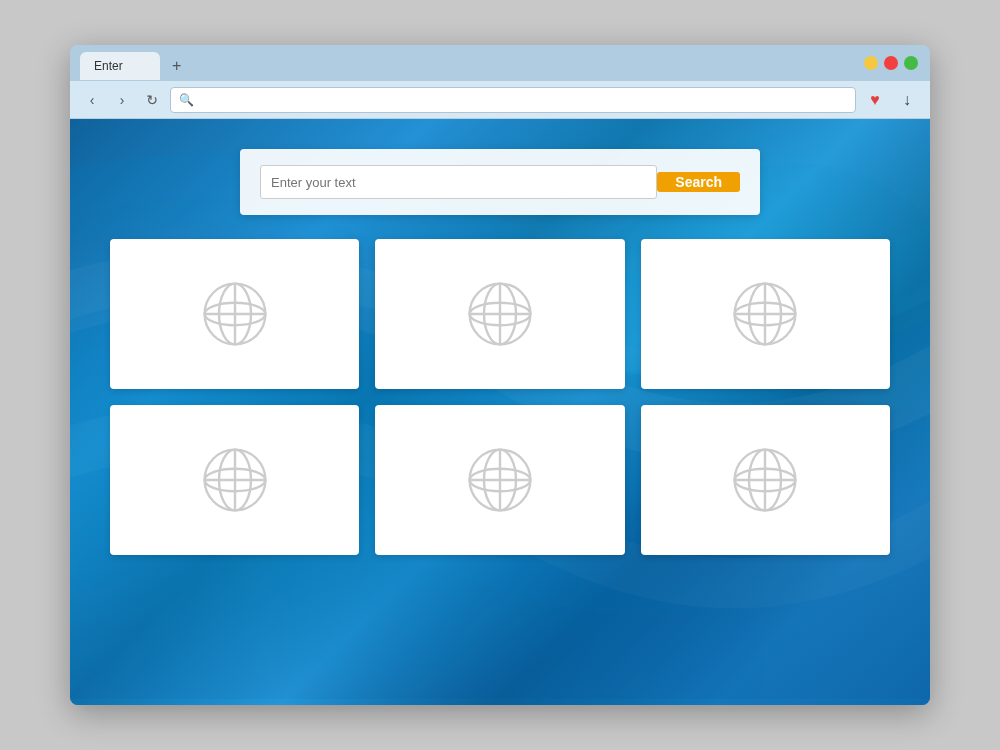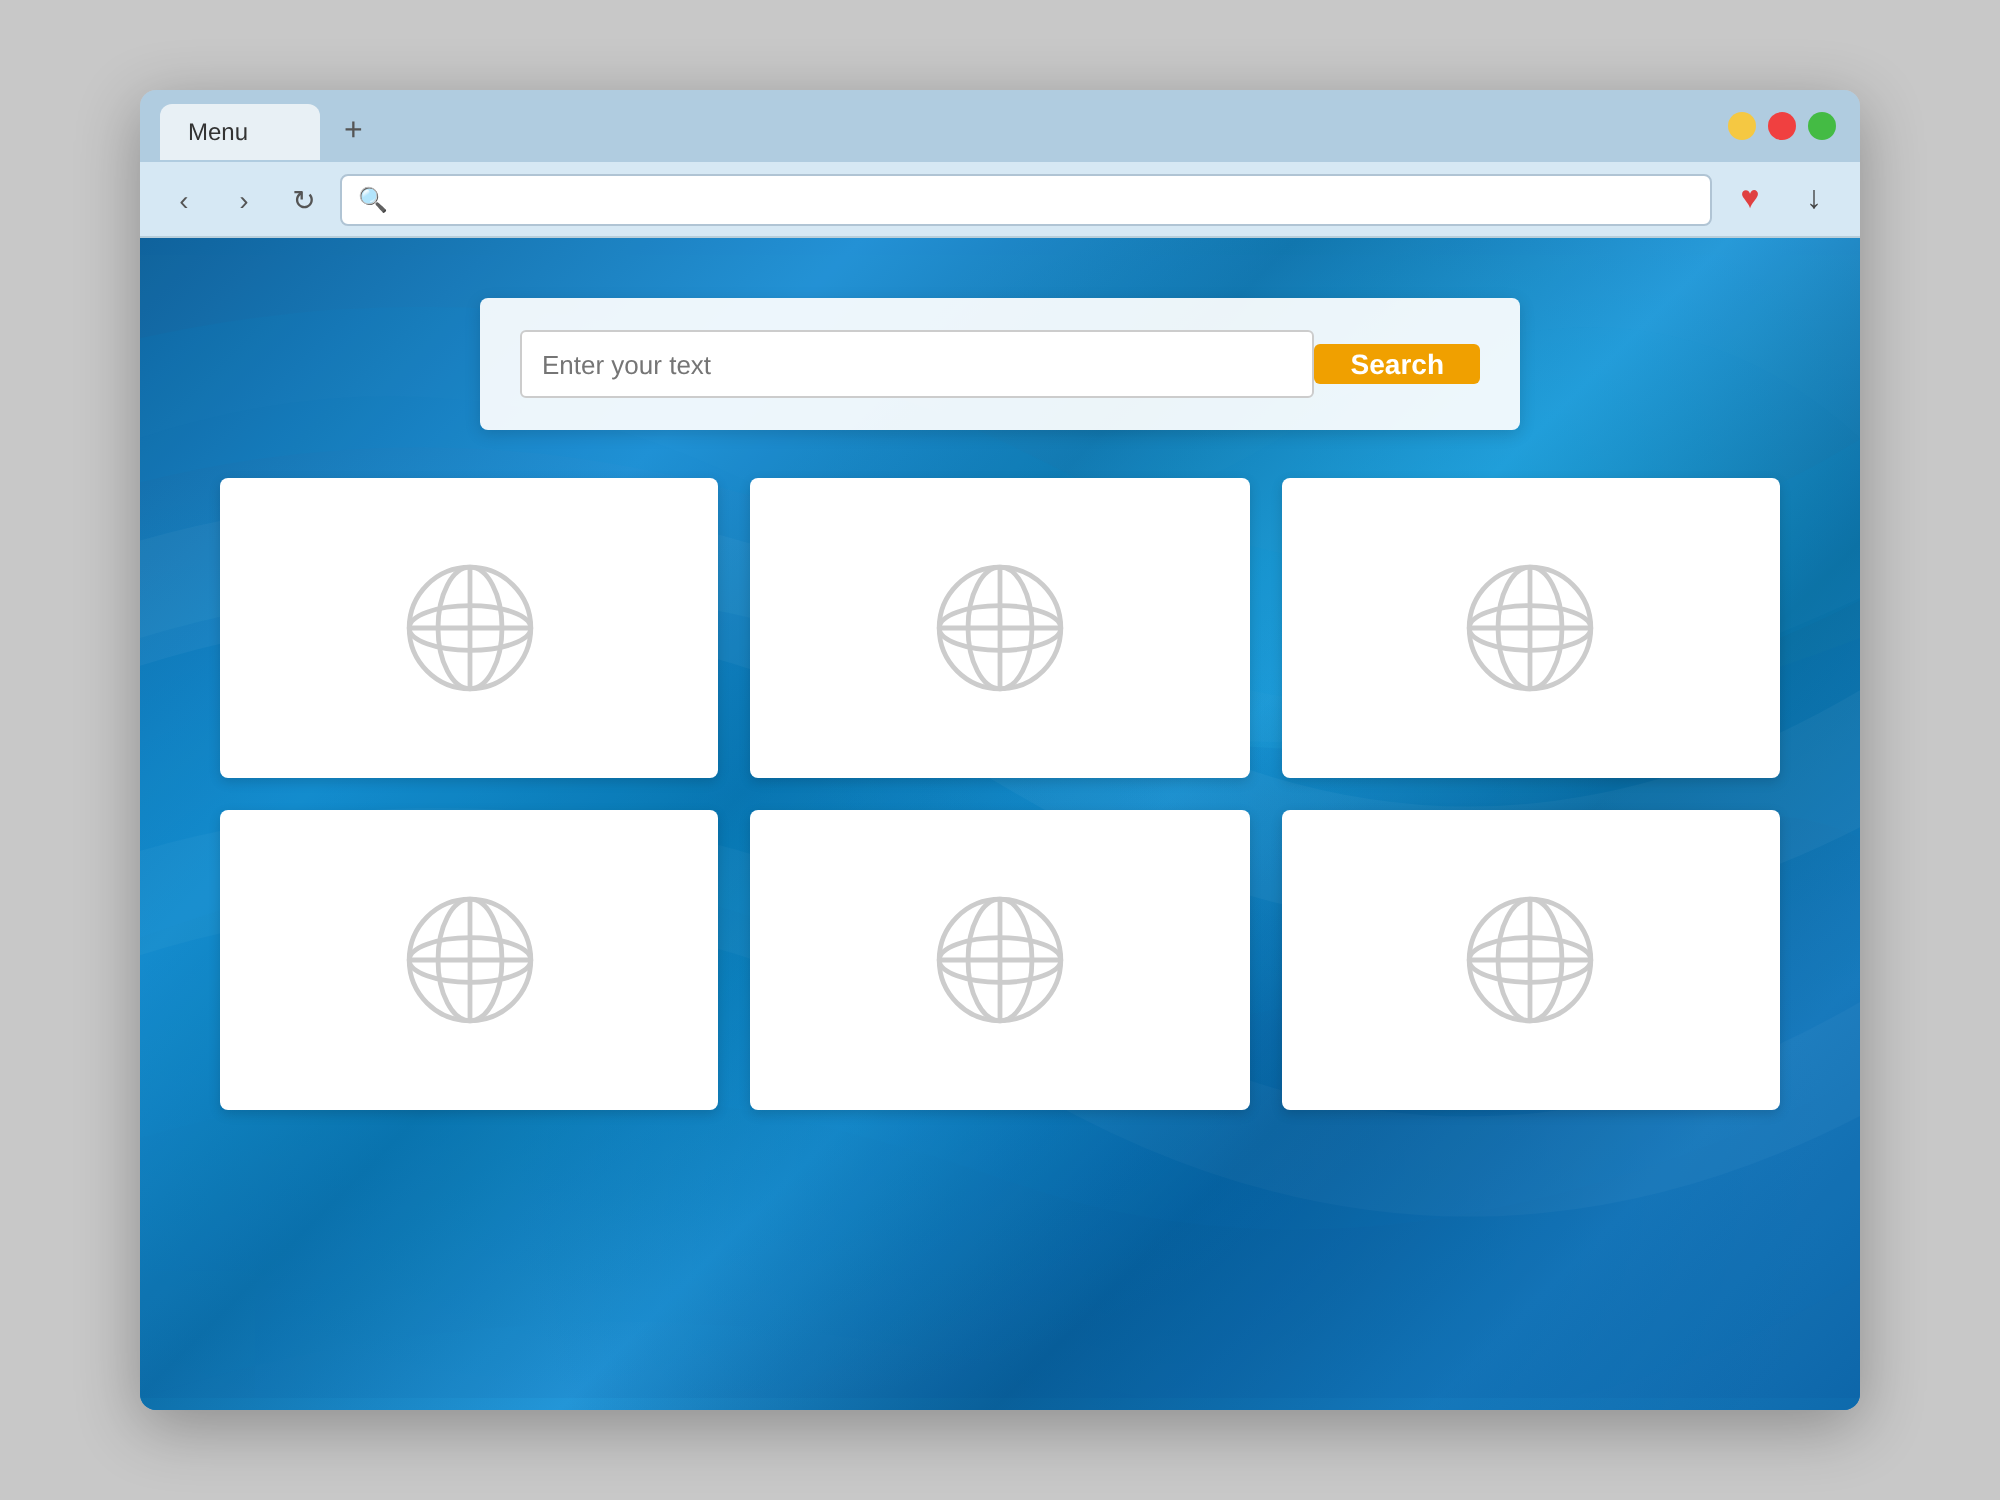--- a/index.html
+++ b/index.html
@@ -243,21 +243,21 @@
       height: 80px;
     }
   </style>
 </head>
 <body>
 
 <div class="browser-window">
 
   <div class="tab-bar">
     <div class="tab">
-      <span>Menu</span>
+      <span>Enter</span>
     </div>
     <button class="tab-new">+</button>
     <div class="window-controls">
       <div class="wc-dot" style="background:#f5c842;"></div>
       <div class="wc-dot" style="background:#f04040;"></div>
       <div class="wc-dot" style="background:#44bb44;"></div>
     </div>
   </div>
 
   <div class="nav-bar">

